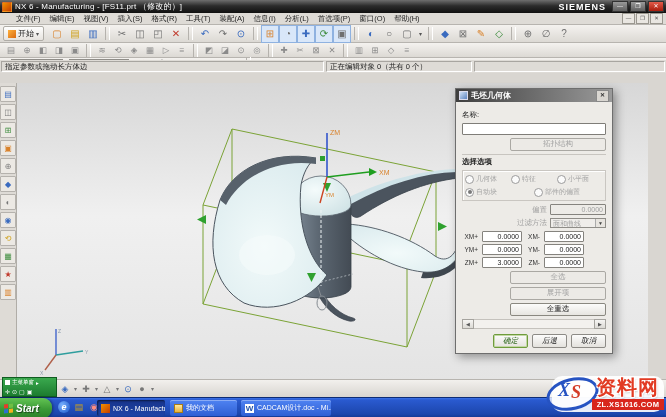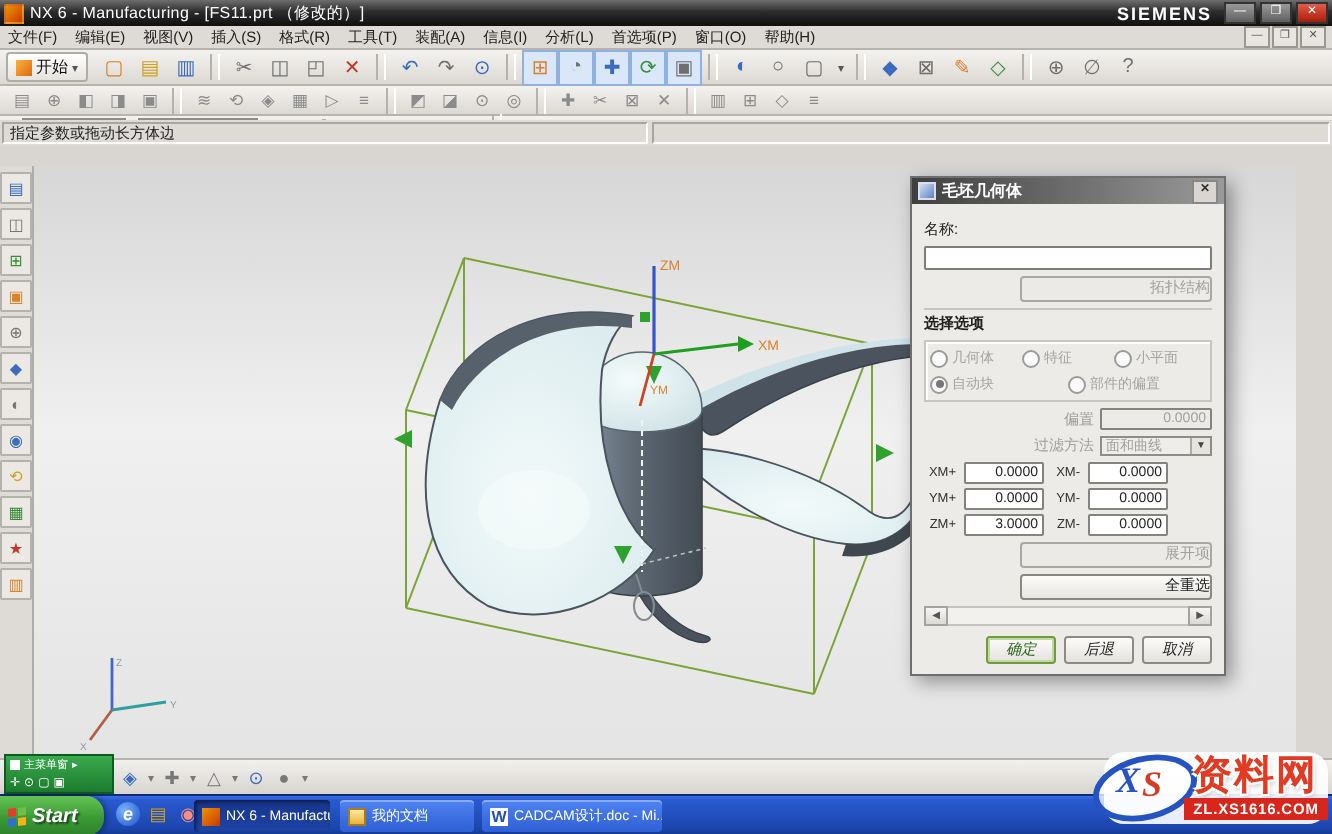--- a/index.html
+++ b/index.html
@@ -9,21 +9,21 @@
   .titlebar{position:absolute;left:0;top:0;width:666px;height:13px;
     background:linear-gradient(#6e6e6e,#2c2c2c 45%,#101010);display:flex;align-items:center;color:#fff;}
   .app-icon{width:8px;height:8px;margin:0 3px 0 2px;background:linear-gradient(135deg,#f29100,#c43c00);border:1px solid #fff2;}
   .titletext{font-size:8px;font-weight:normal;letter-spacing:.2px;flex:0 0 auto;}
   .brand{margin-left:auto;margin-right:6px;font-weight:bold;font-size:9px;letter-spacing:1px;}
   .winbtn{width:14px;height:9px;margin-right:2px;font-size:6px;line-height:8px;text-align:center;
     background:linear-gradient(#9a9a9a,#5f5f5f);border:1px solid #333;color:#fff;}
   .winbtn.close{background:linear-gradient(#e35b4a,#a81c0c);}
   
   .menubar{position:absolute;left:0;top:13px;width:666px;height:12px;background:#dedbd6;border-bottom:1px solid #b7b4af;
-    display:flex;align-items:center;gap:9px;padding-left:4px;box-sizing:border-box;}
+    display:flex;align-items:center;gap:9px;padding-left:16px;box-sizing:border-box;}
   .menu{font-size:7.5px;color:#222;}
   .mdi-ctrl{margin-left:auto;display:flex;gap:1px;margin-right:3px;}
   .mdi-ctrl span{width:11px;height:9px;border:1px solid #9a978f;background:#e9e6e1;font-size:5.5px;line-height:8px;text-align:center;color:#555;}
   
   .tbar{position:absolute;left:0;width:666px;background:linear-gradient(#f4f2ef,#dcd9d4);border-bottom:1px solid #b7b4af;
     display:flex;align-items:center;padding-left:3px;box-sizing:border-box;}
   .tb1{top:25px;height:18px;}
   .tb2{top:43px;height:15px;}
   .tb3{top:58px;height:12px;}
   .startbtn{display:flex;align-items:center;gap:2px;padding:1px 4px;border:1px solid #b0ada7;border-radius:2px;
@@ -74,21 +74,21 @@
   .dlg-title{height:13px;display:flex;align-items:center;background:linear-gradient(90deg,#3f3f3f,#9a9a9a);
     color:#fff;padding:0 3px;font-weight:bold;gap:3px;}
   .dlg-icon{width:7px;height:7px;background:linear-gradient(135deg,#cfe0f5,#5d84c0);border:1px solid #dde;}
   .dlg-x{margin-left:auto;width:11px;height:10px;background:#d9d6d1;color:#333;border:1px solid #888;
     font-size:6px;line-height:9px;text-align:center;}
   .dlg-body{padding:8px 6px 5px;display:flex;flex-direction:column;gap:3px;}
   .lbl{color:#222;font-size:7.5px;}
   .lbl.dis{color:#9f9f9f;}
   .txt{height:10px;background:#fff;border:1px solid #7f7d78;border-radius:1px;}
   .btn-w{height:11px;border:1px solid #aaa8a3;border-radius:2px;background:#eceae6;color:#a2a2a2;
-    text-align:right;line-height:10px;font-size:7.5px;margin-left:48px;}
+    text-align:center;line-height:10px;font-size:7.5px;margin-left:48px;}
   .btn-w.on{color:#222;background:linear-gradient(#fcfcfb,#e7e5e0);border-color:#8a8880;}
   .row{display:flex;align-items:center;gap:3px;}
   .row.right{justify-content:flex-end;}
   .grp-lbl{font-weight:bold;border-top:1px solid #c8c5c0;padding-top:2px;font-size:7.5px;}
   .grp{border:1px solid #c9c6c1;box-shadow:inset 1px 1px 0 #fff;padding:3px 2px;display:flex;flex-direction:column;gap:3px;}
   .rrow{display:flex;}
   .radio{display:flex;align-items:center;gap:2px;color:#a4a4a4;font-size:7px;flex:1;}
   .rdot{width:7px;height:7px;border-radius:50%;border:1px solid #9b9b9b;background:#fbfbfb;position:relative;flex:0 0 auto;}
   .radio.sel .rdot::after{content:"";position:absolute;left:1.5px;top:1.5px;right:1.5px;bottom:1.5px;background:#787878;border-radius:50%;}
   .fld{height:9px;background:#fff;border:1px solid #85837e;font-size:7px;text-align:right;padding:0 2px;line-height:9px;border-radius:1px;}
@@ -262,20 +262,21 @@
         <span class="tbtn">◔</span>
         <span class="sep"></span>
         <span class="tbtn">▢</span>
         <span class="tbtn dd">▾</span>
         <span class="tbtn c-blue">◆</span>
       </span>
   </div>
 
   <div class="cuebar">
     <span class="pane cue-left">指定参数或拖动长方体边</span>
+    <span class="pane cue-right">正在编辑对象 0（共有 0 个）</span>
     <span class="pane cue-rest"></span>
   </div>
 
   <div class="resbar">
       <span class="rtab c-blue">▤</span>
       <span class="rtab">◫</span>
       <span class="rtab c-green">⊞</span>
       <span class="rtab c-orange">▣</span>
       <span class="rtab">⊕</span>
       <span class="rtab c-blue">◆</span>
@@ -433,20 +434,21 @@
         <span class="fld">0.0000</span>
         <span class="flbl">YM+</span>
         <span class="fld">0.0000</span>
         <span class="flbl">YM-</span>
         <span class="fld">0.0000</span>
         <span class="flbl">ZM+</span>
         <span class="fld">3.0000</span>
         <span class="flbl">ZM-</span>
         <span class="fld">0.0000</span>
       </div>
+      <div class="btn-w">全选</div>
       <div class="btn-w">展开项</div>
       <div class="btn-w on">全重选</div>
       <div class="hscroll">
         <span class="harr">◀</span>
         <span class="htrack"></span>
         <span class="harr">▶</span>
       </div>
       <div class="dlg-foot">
         <span class="fbtn ok">确定</span>
         <span class="fbtn">后退</span>

